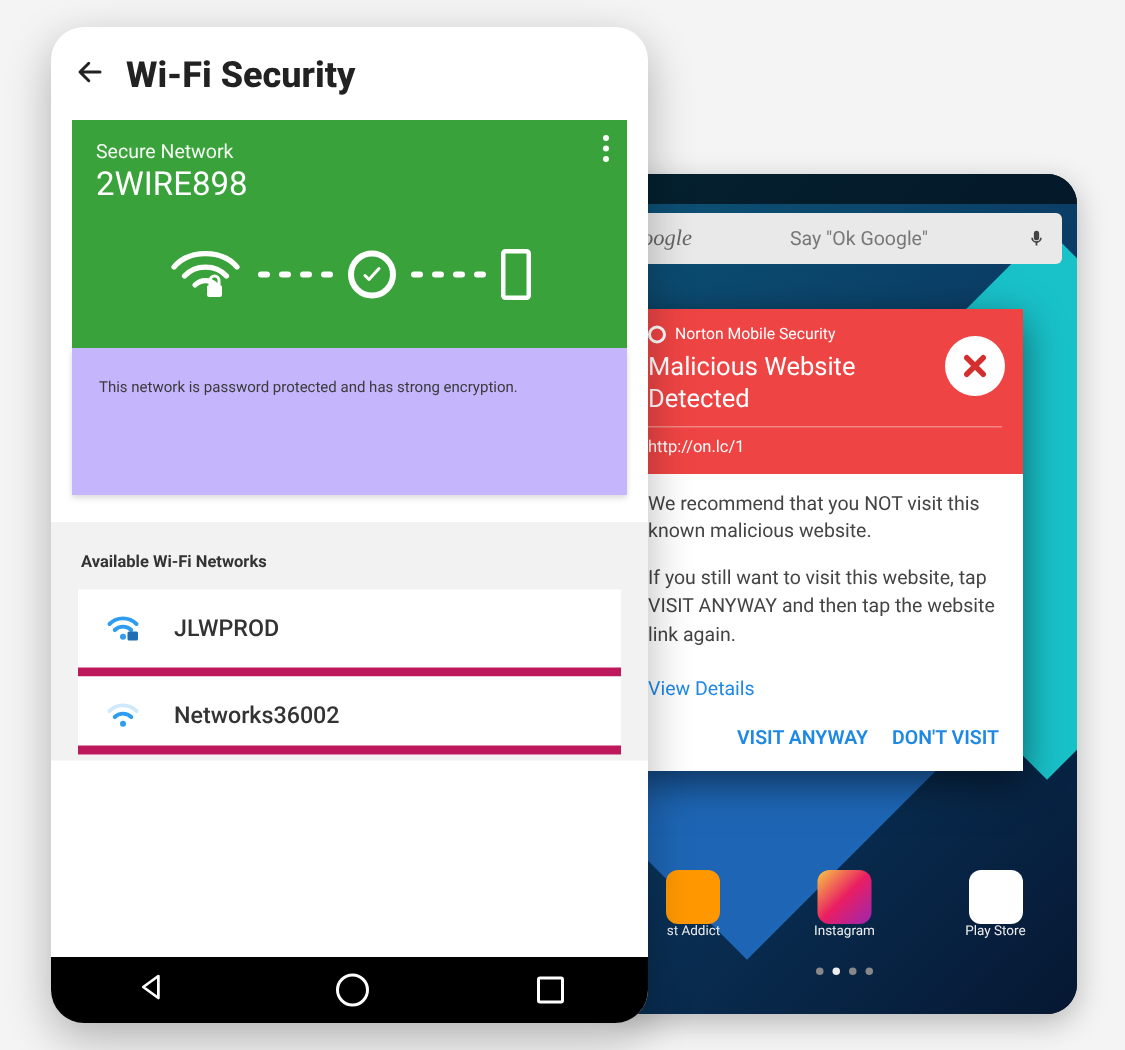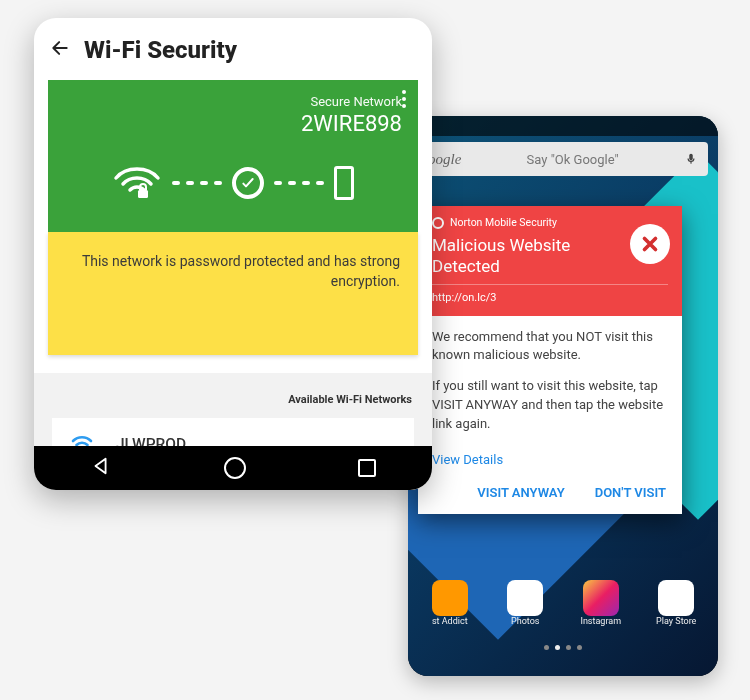--- a/index.html
+++ b/index.html
@@ -103,36 +103,35 @@
     position:absolute; right:12px; top:18px;
     width:40px;height:40px;border-radius:50%;background:#fff;
     display:flex;align-items:center;justify-content:center;
   }
   .norton-x svg { width:22px;height:22px;}
 
   .norton-body { padding:12px 14px 6px 14px; line-height:1.45;}
   .norton-body p { margin-bottom:12px;}
   .norton-link { color:#1e88e5; font-size:13px; padding:0 14px 10px;}
   .norton-actions {
-    display:flex; justify-content:flex-end; gap:30px;
+    display:flex; justify-content:flex-end; gap:16px;
     padding:8px 16px 14px 16px;
     font-weight:600; color:#1e88e5; font-size:13px;
   }
 
   
   .phone-front {
     position: absolute;
     left: 34px; top: 18px;
-    width: 398px; height: 472px;
+    width: 398px; height: 664px;
     background:#fff;
     border-radius: 22px;
     box-shadow: 0 10px 30px rgba(0,0,0,.28);
     overflow:hidden;
     z-index:10;
-    text-align:right;
   }
 
   .appbar {
     display:flex; align-items:center; gap:14px;
     padding:18px 16px 10px 16px;
   }
   .appbar .back-ic { width:20px; }
   .appbar-title { font-size:24px; font-weight:800; color:#222; }
 
   .card-green {
@@ -157,24 +156,24 @@
     width:32px;height:32px;border:4px solid #fff;border-radius:50%;
     display:flex;align-items:center;justify-content:center;
   }
   .checkcircle svg{width:16px;height:16px;}
   .device-rect{
     width:20px;height:34px;border:3px solid #fff;border-radius:3px;
   }
 
   .card-white{
     margin:0 14px 18px 14px;
-    background:#fde047;
+    background:#c4b5fd;
     padding:20px 18px 64px 18px;
     box-shadow:0 2px 4px rgba(0,0,0,.15);
-    font-size:14px; color:#3b3b3b; line-height:1.4;
+    font-size:10px; color:#3b3b3b; line-height:1.4;
   }
 
   .section {
     padding: 10px 18px 4px 18px;
     background:#f2f2f2;
   }
   .section-title{
     font-size:11px; font-weight:700; color:#333;
     padding:10px 2px 12px 2px;
   }
@@ -221,21 +220,21 @@
     </span>
   </div>
 
   <div class="norton">
     <div class="norton-head">
       <div class="norton-brand">
         <span class="dot"></span>
         <span>Norton Mobile Security</span>
       </div>
       <div class="norton-title">Malicious Website Detected</div>
-      <div class="norton-url">http://on.lc/3</div>
+      <div class="norton-url">http://on.lc/1</div>
       <div class="norton-x">
         <svg viewBox="0 0 24 24">
             <path d="M6 6 L18 18 M6 18 L18 6" stroke="#d32f2f" stroke-width="4" stroke-linecap="round"></path>
           </svg>
       </div>
     </div>
     <div class="norton-body">
       <p>We recommend that you NOT visit this known malicious website.</p>
       <p>If you still want to visit this website, tap VISIT ANYWAY and then tap the website link again.</p>
     </div>
@@ -243,24 +242,20 @@
     <div class="norton-actions">
       <span>VISIT ANYWAY</span>
       <span>DON'T VISIT</span>
     </div>
   </div>
 
   <div class="app-row">
     <div class="app">
         <span class="ico orange"></span>
         <span>st Addict</span>
-      </div>
-    <div class="app">
-        <span class="ico white"></span>
-        <span>Photos</span>
       </div>
     <div class="app">
         <span class="ico grad"></span>
         <span>Instagram</span>
       </div>
     <div class="app">
         <span class="ico white"></span>
         <span>Play Store</span>
       </div>
   </div>

